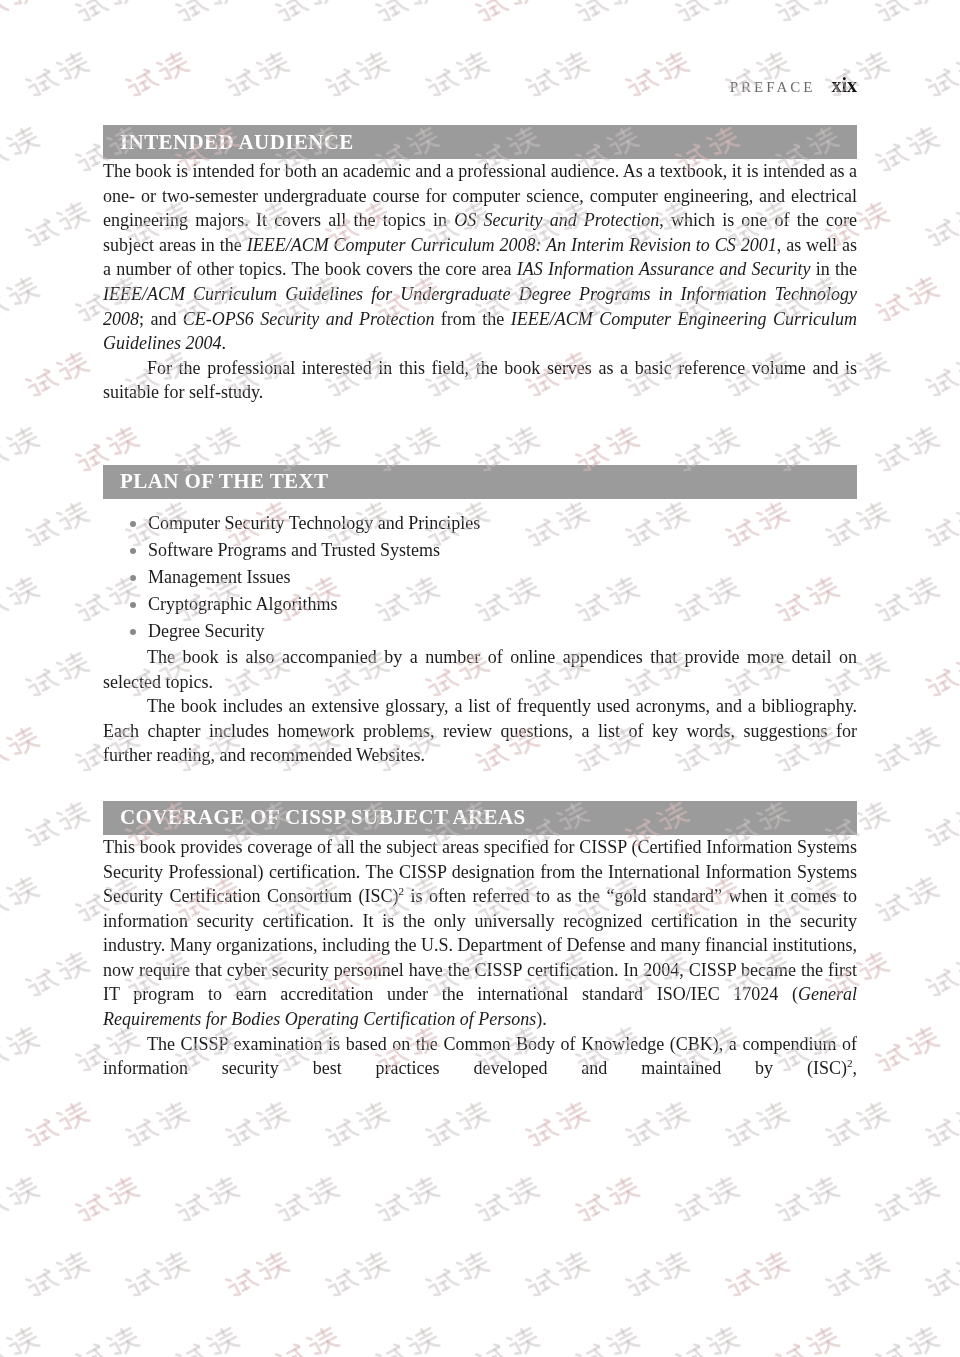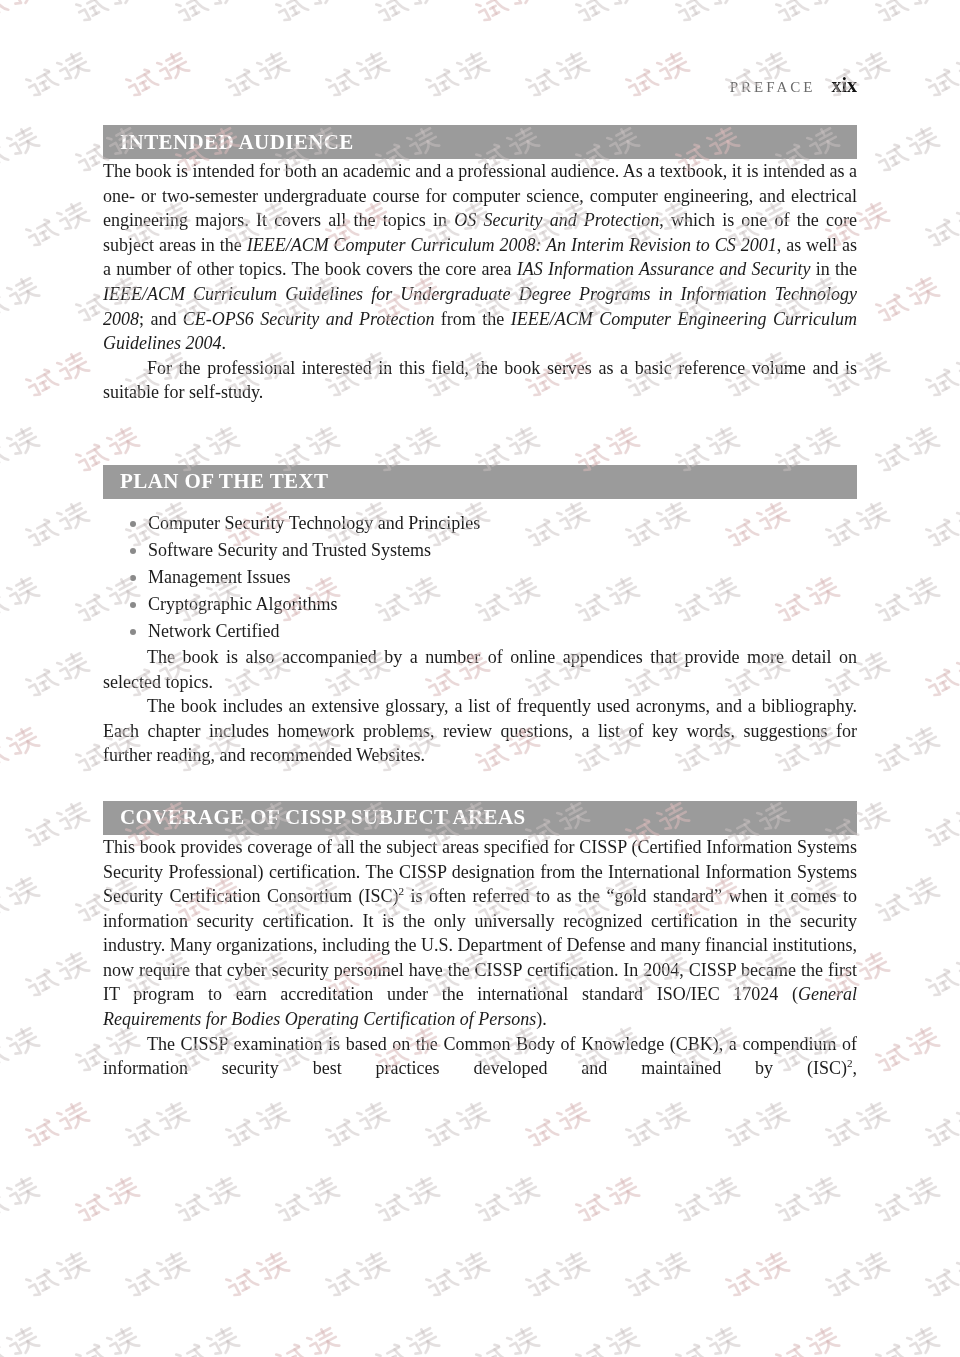--- a/index.html
+++ b/index.html
@@ -114,24 +114,24 @@
     <p class="para mt-31"><span>The book is intended for both an academic and a professional audience. As a textbook, it is intended as a one- or two-semester undergraduate course for computer science, computer engineering, and electrical engineering majors. It covers all the topics in </span><i>OS Security and Protection</i><span>, which is one of the core subject areas in the </span><i>IEEE/ACM Computer Curriculum 2008: An Interim Revision to CS 2001</i><span>, as well as a number of other topics. The book covers the core area </span><i>IAS Information Assurance and Security</i><span> in the </span><i>IEEE/ACM Curriculum Guidelines for Undergraduate Degree Programs in Information Technology 2008</i><span>; and </span><i>CE-OPS6 Security and Protection</i><span> from the </span><i>IEEE/ACM Computer Engineering Curriculum Guidelines 2004</i><span>.</span></p>
     <p class="para indent"><span>For the professional interested in this field, the book serves as a basic reference volume and is suitable for self-study.</span></p>
 
     <div class="section-bar mt-40">
       <span>PLAN OF THE TEXT</span>
     </div>
 
 
     <ul class="parts-list">
       <li><span class="bullet"></span><span>Computer Security Technology and Principles</span></li>
-      <li><span class="bullet"></span><span>Software Security and Trusted Systems</span></li>
+      <li><span class="bullet"></span><span>Software Programs and Trusted Systems</span></li>
       <li><span class="bullet"></span><span>Management Issues</span></li>
       <li><span class="bullet"></span><span>Cryptographic Algorithms</span></li>
-      <li><span class="bullet"></span><span>Network Certified</span></li>
+      <li><span class="bullet"></span><span>Degree Security</span></li>
     </ul>
 
     <p class="para indent mt-10"><span>The book is also accompanied by a number of online appendices that provide more detail on selected topics.</span></p>
     <p class="para indent"><span>The book includes an extensive glossary, a list of frequently used acronyms, and a bibliography. Each chapter includes homework problems, review questions, a list of key words, suggestions for further reading, and recommended Websites.</span></p>
 
     <div class="section-bar mt-33">
       <span>COVERAGE OF CISSP SUBJECT AREAS</span>
     </div>
 
     <p class="para mt-30"><span>This book provides coverage of all the subject areas specified for CISSP (Certified Information Systems Security Professional) certification. The CISSP designation from the International Information Systems Security Certification Consortium (ISC)</span><sup>2</sup><span> is often referred to as the “gold standard” when it comes to information security certification. It is the only universally recognized certification in the security industry. Many organizations, including the U.S. Department of Defense and many financial institutions, now require that cyber security personnel have the CISSP certification. In 2004, CISSP became the first IT program to earn accreditation under the international standard ISO/IEC 17024 (</span><i>General Requirements for Bodies Operating Certification of Persons</i><span>).</span></p>

